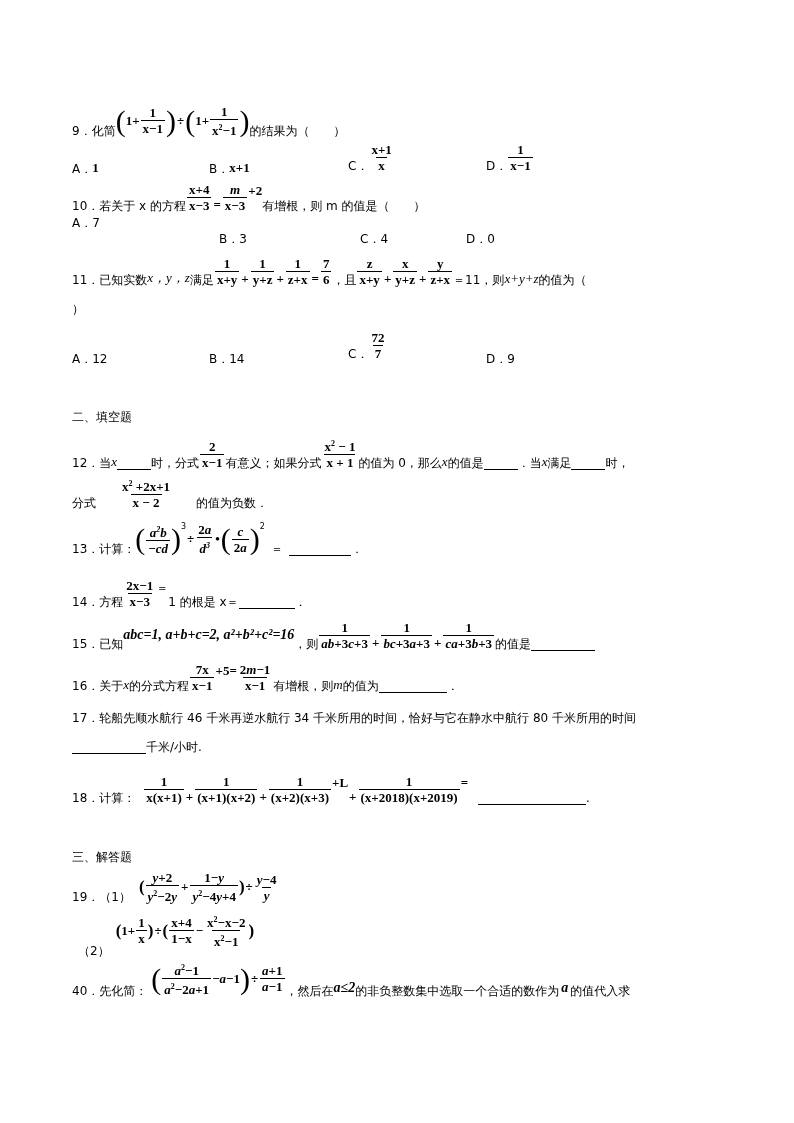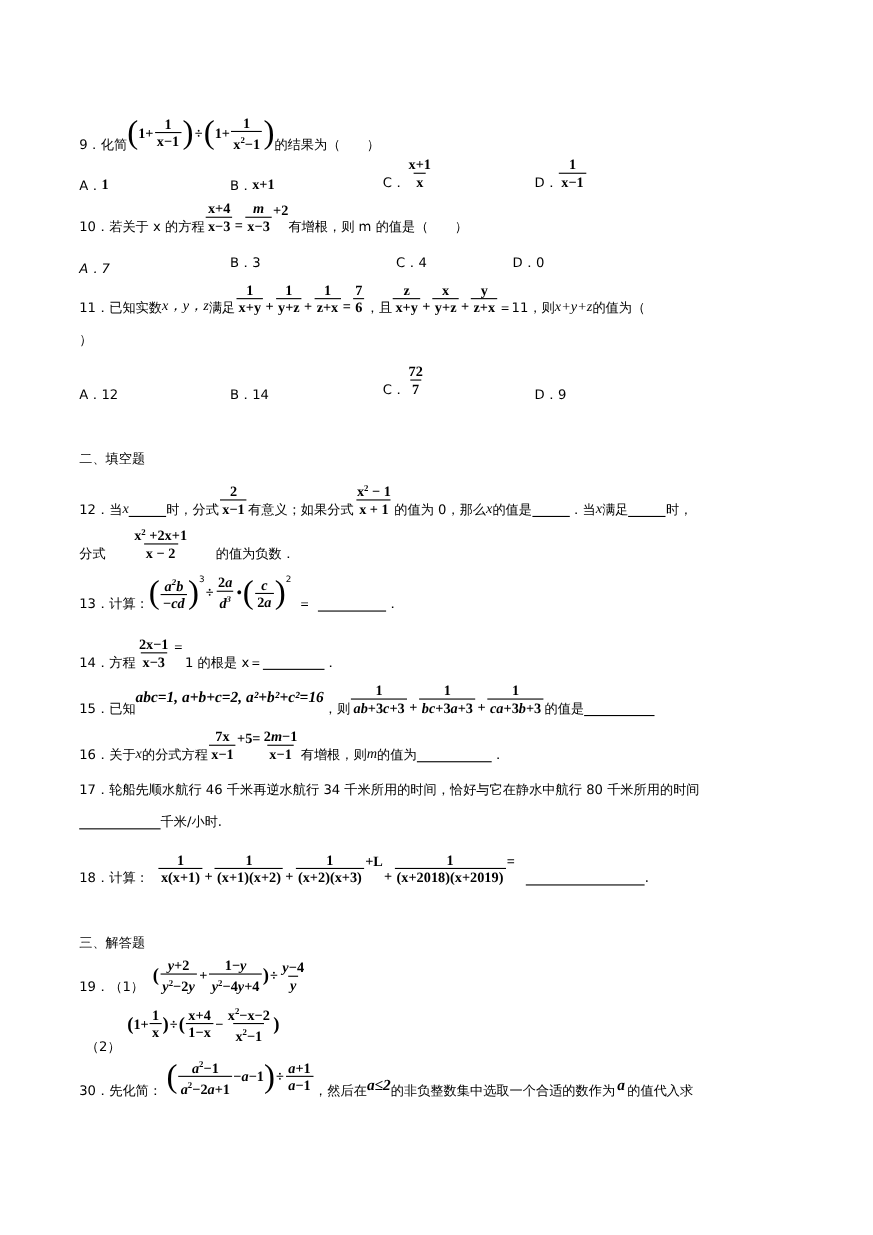--- a/index.html
+++ b/index.html
@@ -77,24 +77,24 @@
       <span class="den">x−3</span>
     </span>
   <span class="op">=</span>
   <span class="frac">
       <span class="num"><i>m</i></span>
       <span class="den">x−3</span>
     </span>
   <span class="m" style="margin-bottom:14px;">+2</span>
   <span class="t">有增根，则 m 的值是（　　）</span>
 </div>
-<div class="opt" style="left:72px; top:237px;font-style:italic;">
+<div class="opt" style="left:72px; top:216px;">
     <span class="t">A．7</span>
   </div>
-<div class="opt" style="left:209px; top:232px;">
+<div class="opt" style="left:219px; top:232px;">
     <span class="t">B．3</span>
   </div>
 <div class="opt" style="left:348px; top:232px;margin-left:12px;">
     <span class="t">C．4</span>
   </div>
 <div class="opt" style="left:466px; top:232px;">
     <span class="t">D．0</span>
   </div>
 
 <div class="line" style="left:72px; top:256px;">
@@ -357,21 +357,21 @@
       <span class="op">−</span>
     <span class="frac">
         <span class="num">x<sup>2</sup>−x−2</span>
         <span class="den">x<sup>2</sup>−1</span>
       </span>
     <span class="sparen">)</span>
   </span>
 </div>
 
 <div class="line" style="left:72px; top:960px;">
-  <span class="t">30．</span>
+  <span class="t">40．</span>
   <span class="t">先化简：</span>
   <span style="display:inline-flex;align-items:center;margin-left:4px;">
     <span class="paren">(</span>
     <span class="frac">
         <span class="num"><i>a</i><sup>2</sup>−1</span>
         <span class="den"><i>a</i><sup>2</sup>−2<i>a</i>+1</span>
       </span>
     <span class="m">−<i>a</i>−1</span>
     <span class="paren">)</span>
       <span class="op">÷</span>

